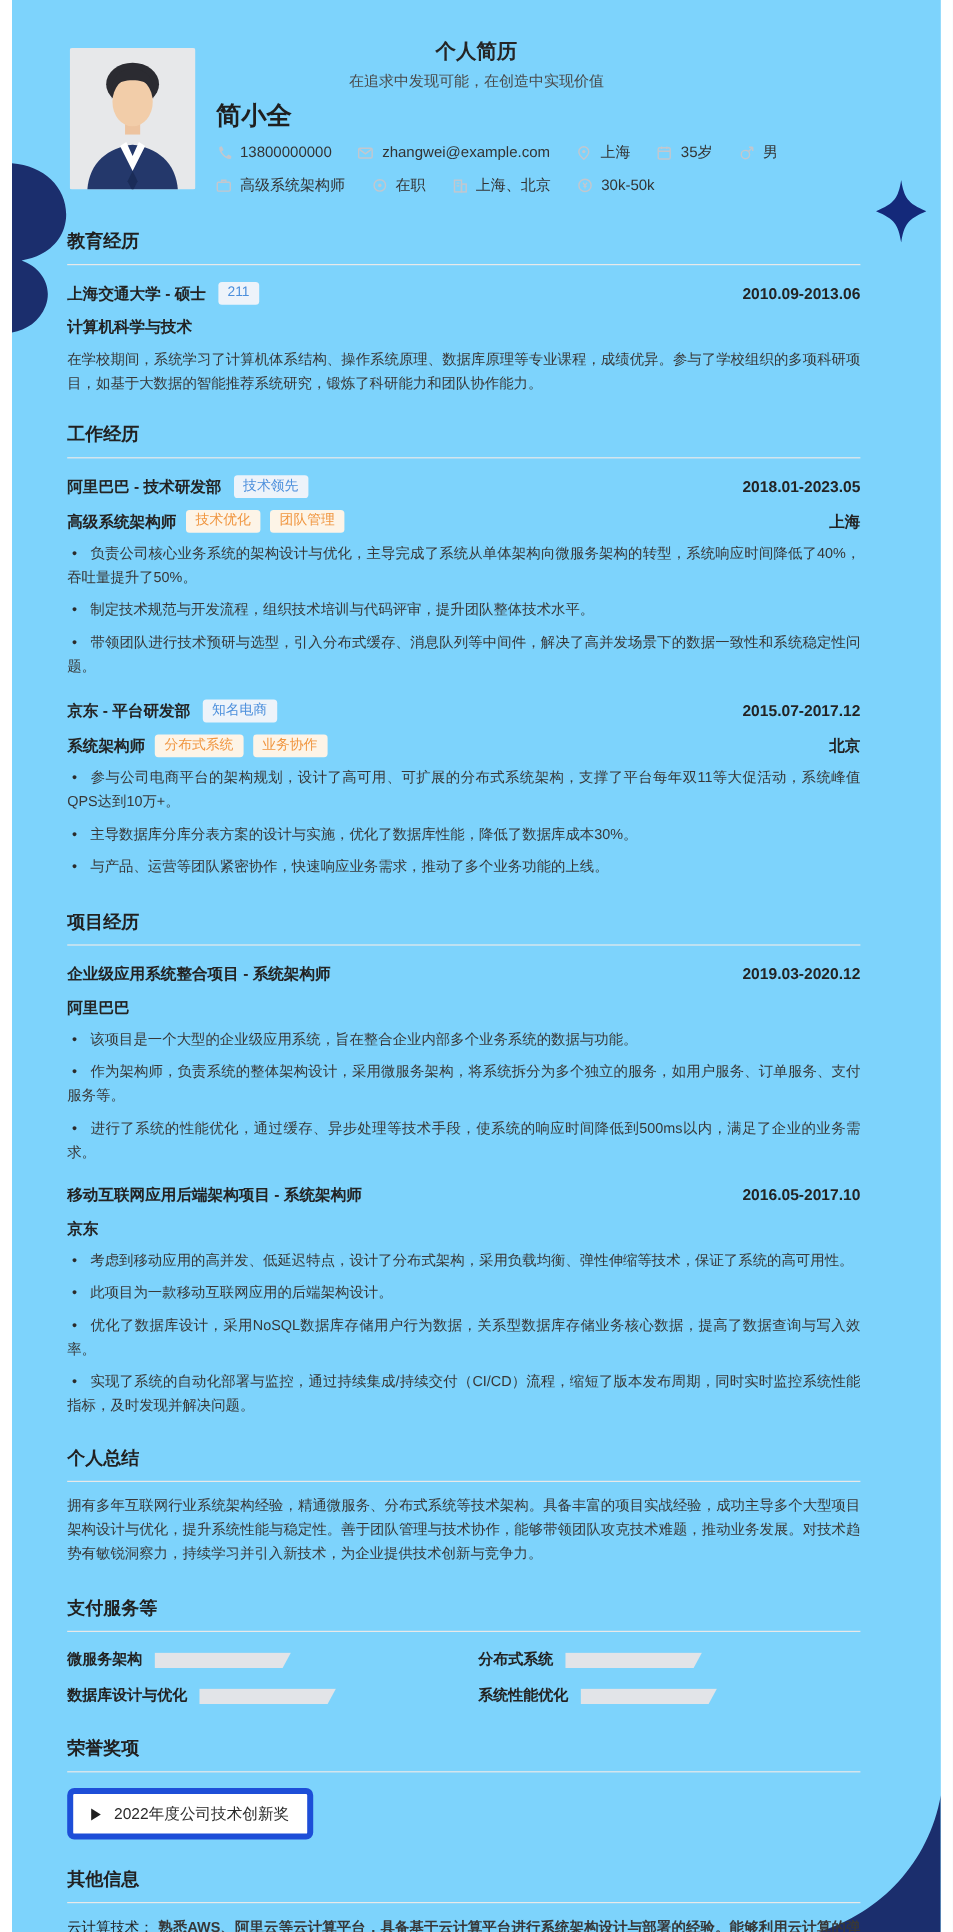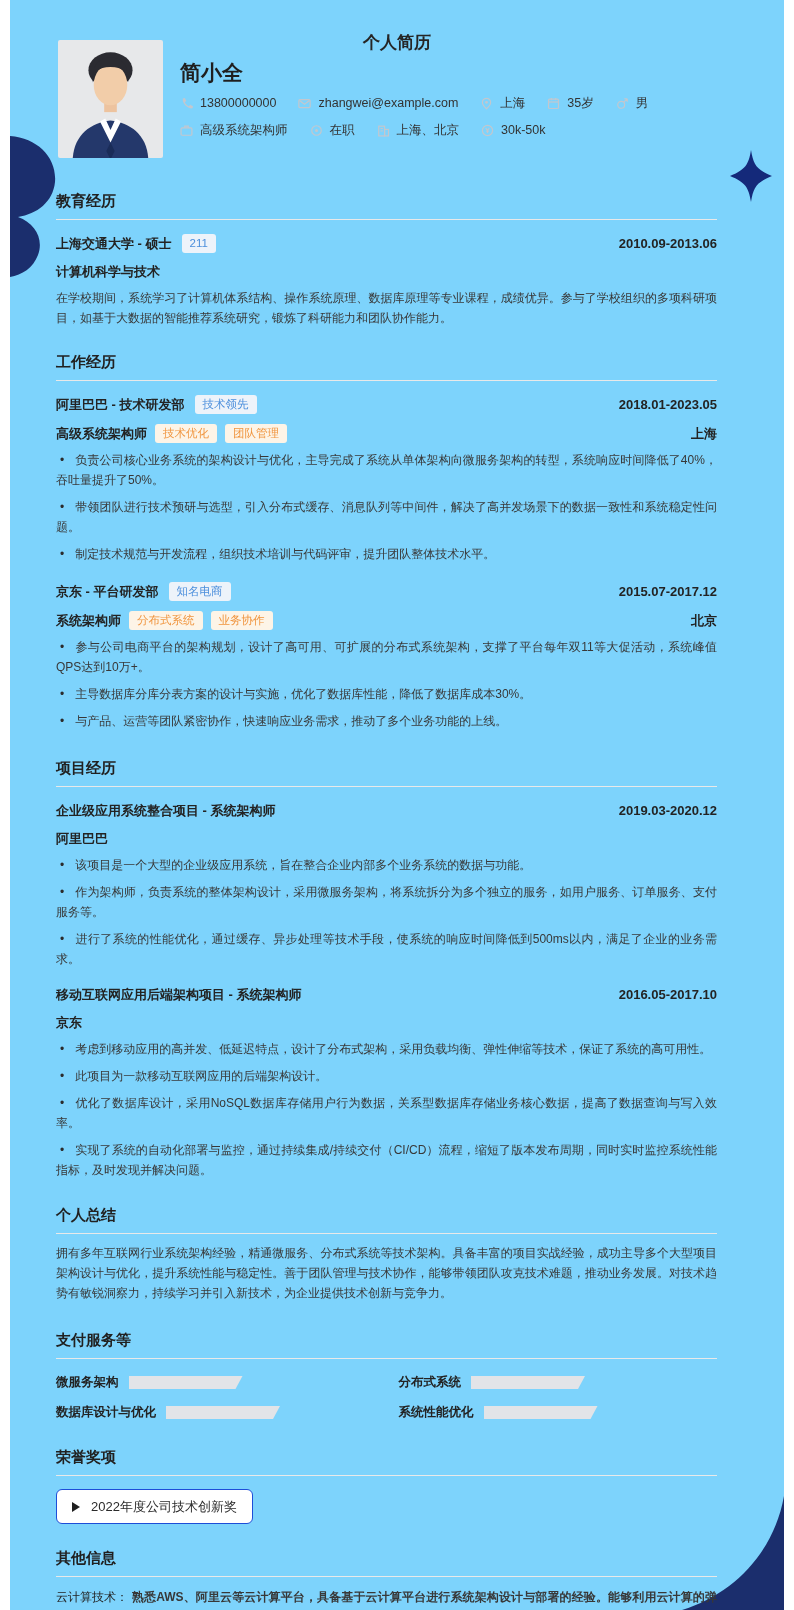--- a/index.html
+++ b/index.html
@@ -44,21 +44,21 @@
   .gap-proj { margin-top:16px; }
 
   
   .skills-grid { display:grid; grid-template-columns:1fr 1fr; column-gap:24px; row-gap:13px; margin-top:15px; }
   .skill { display:flex; align-items:center; }
   .skill-label { font-size:12.5px; font-weight:700; color:#232323; margin-right:10px; white-space:nowrap; }
   .skill-track { width:114px; height:13px; background:#e2e4e8; clip-path:polygon(0 0,100% 0,calc(100% - 7px) 100%,0 100%); position:relative; }
   .skill-fill { height:100%; background:#1b2e6d; clip-path:polygon(0 0,100% 0,calc(100% - 7px) 100%,0 100%); }
 
   
-  .award-box { display:inline-flex; align-items:center; gap:11px; margin-top:13px; border:1px solid #1d4ed8; border-radius:6px; padding:8px 15px; background:#fff; }
+  .award-box { display:inline-flex; align-items:center; gap:11px; margin-top:13px; border:5px solid #1d4ed8; border-radius:6px; padding:8px 15px; background:#fff; }
   .award-tri { width:0; height:0; border-left:8px solid #1f1f1f; border-top:5px solid transparent; border-bottom:5px solid transparent; }
   .award-text { font-size:13px; color:#2b2b2b; line-height:17px; }
 
   
   .other-item { display:flex; margin-top:10px; font-size:12px; line-height:20px; }
   .other-label { font-weight:400; color:#232323; white-space:nowrap; margin-right:4px; }
   .other-text { color:#383838; text-align:justify;font-weight:bold; }
 </style>
 </head>
 <body>
@@ -85,20 +85,21 @@
           <rect x="44" y="56" width="12" height="14" fill="#edc39f"></rect>
           <ellipse cx="50" cy="44" rx="16" ry="19.5" fill="#f2cda9"></ellipse>
           <path d="M33,42 C32,24 40,18 50,18 C60,18 68,24 67,42 C66,32 62,27 50,27 C38,27 34,32 33,42 Z" fill="#2b2b31"></path>
           <path d="M14,115 C15,92 31,80 50,78 C69,80 85,92 86,115 Z" fill="#24386b"></path>
           <path d="M40,79 L50,99 L60,79 L55,76 L50,87 L45,76 Z" fill="#ffffff"></path>
           <path d="M50,99 L46,107 L50,115 L54,107 Z" fill="#1a2c58"></path>
         </svg>
       </div>
 
       <div class="doc-title">个人简历</div>
+      <div class="doc-subtitle">在追求中发现可能，在创造中实现价值</div>
 
       <div class="identity">
         <div class="person-name">简小全</div>
 
         <div class="contact-row">
           <span class="c-item">
             <svg viewBox="0 0 12 12">
                 <path fill="#c3c7ce" d="M2.6,1.3 L4.5,0.9 L5.8,3.6 L4.4,4.9 C5.1,6.5 6.5,7.9 8.1,8.6 L9.4,7.2 L12,8.5 L11.6,10.4 C8,11.4 1.6,6 2.6,1.3 Z"></path>
               </svg>
             <span>13800000000</span>
@@ -197,22 +198,22 @@
         <div class="entry-row tight">
           <span class="entry-left" style="gap:8px">
             <span class="entry-title">高级系统架构师</span>
             <span class="tag-orange">技术优化</span>
             <span class="tag-orange">团队管理</span>
           </span>
           <span class="entry-loc">上海</span>
         </div>
         <div class="bullets">
           <p class="li">负责公司核心业务系统的架构设计与优化，主导完成了系统从单体架构向微服务架构的转型，系统响应时间降低了40%，吞吐量提升了50%。</p>
+          <p class="li">制定技术规范与开发流程，组织技术培训与代码评审，提升团队整体技术水平。</p>
           <p class="li">带领团队进行技术预研与选型，引入分布式缓存、消息队列等中间件，解决了高并发场景下的数据一致性和系统稳定性问题。</p>
-          <p class="li">制定技术规范与开发流程，组织技术培训与代码评审，提升团队整体技术水平。</p>
         </div>
       </div>
 
       <div class="gap-job">
         <div class="entry-row" style="margin-top:0">
           <span class="entry-left">
             <span class="entry-title">京东 - 平台研发部</span>
             <span class="badge-blue">知名电商</span>
           </span>
           <span class="entry-date">2015.07-2017.12</span>

